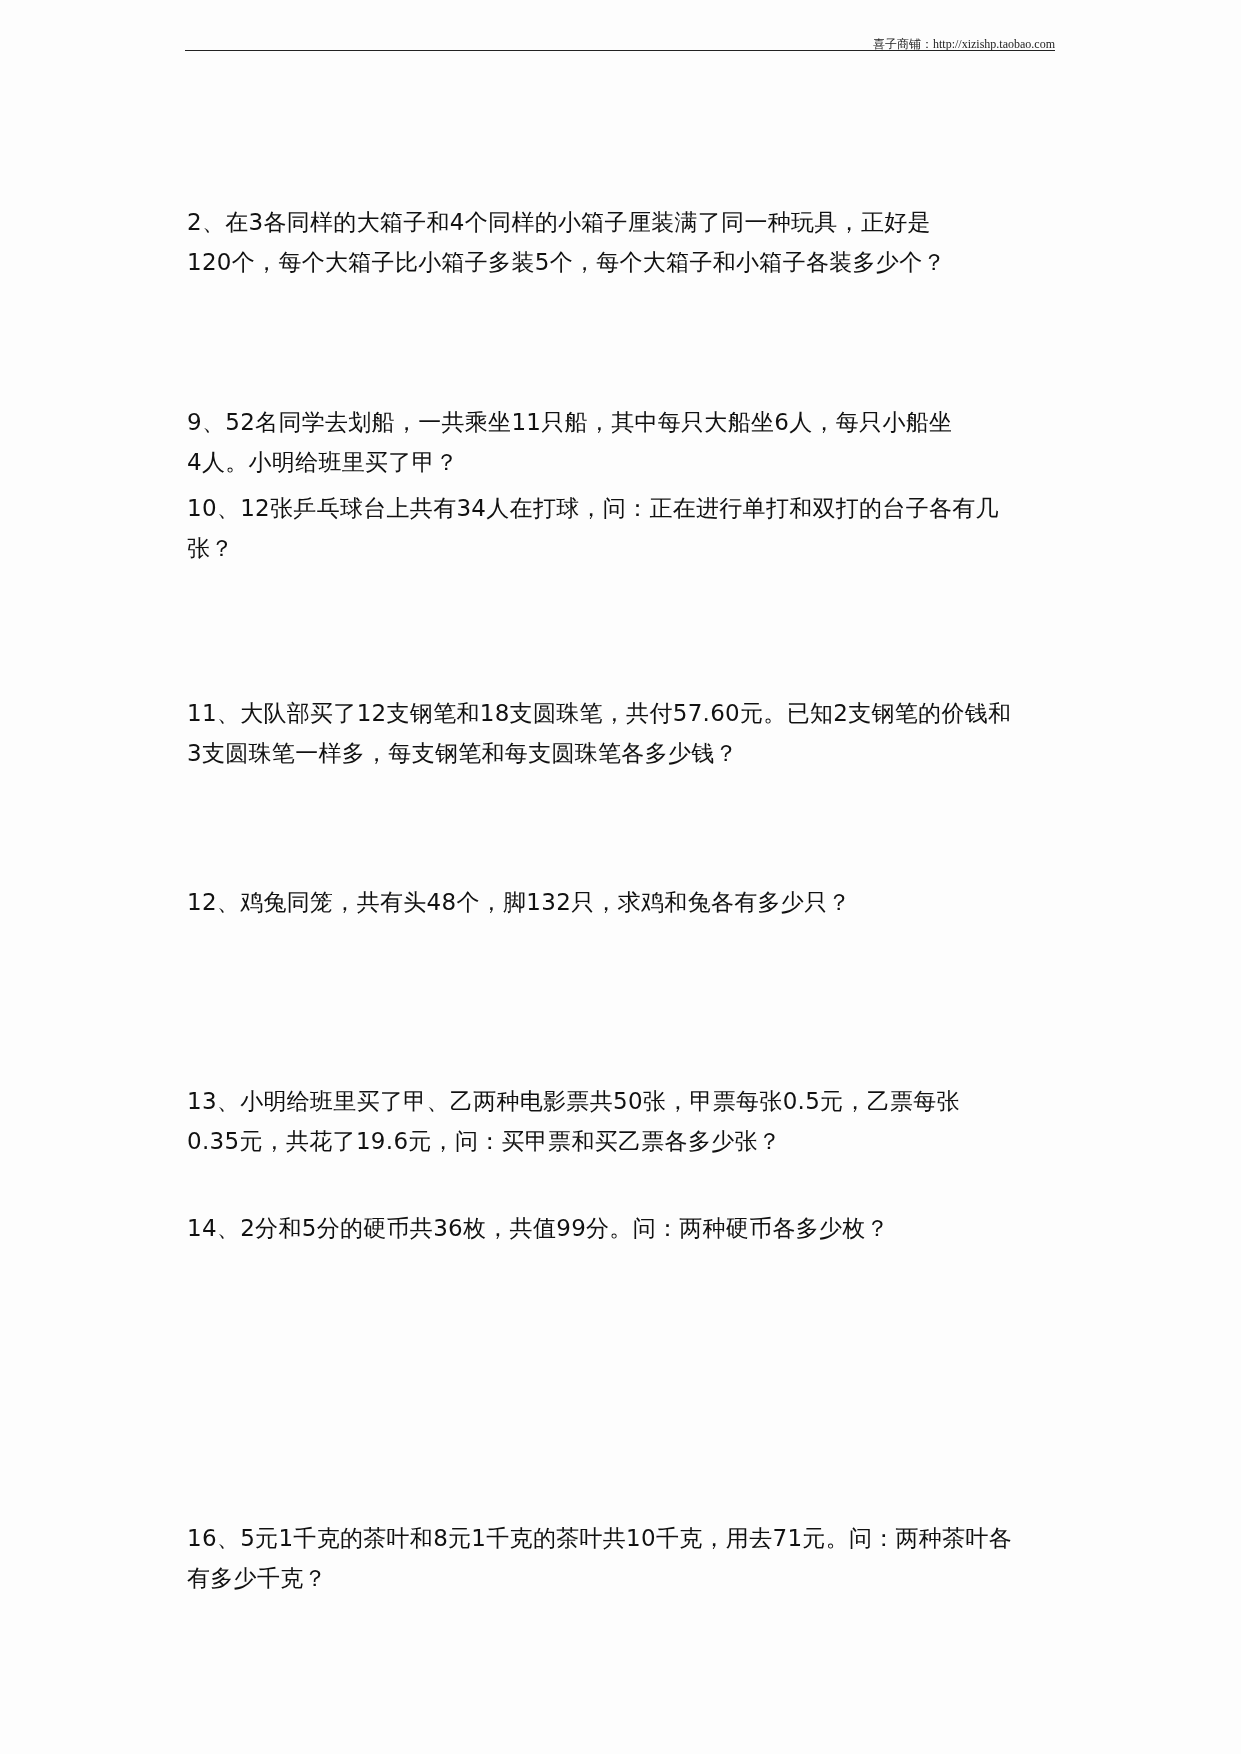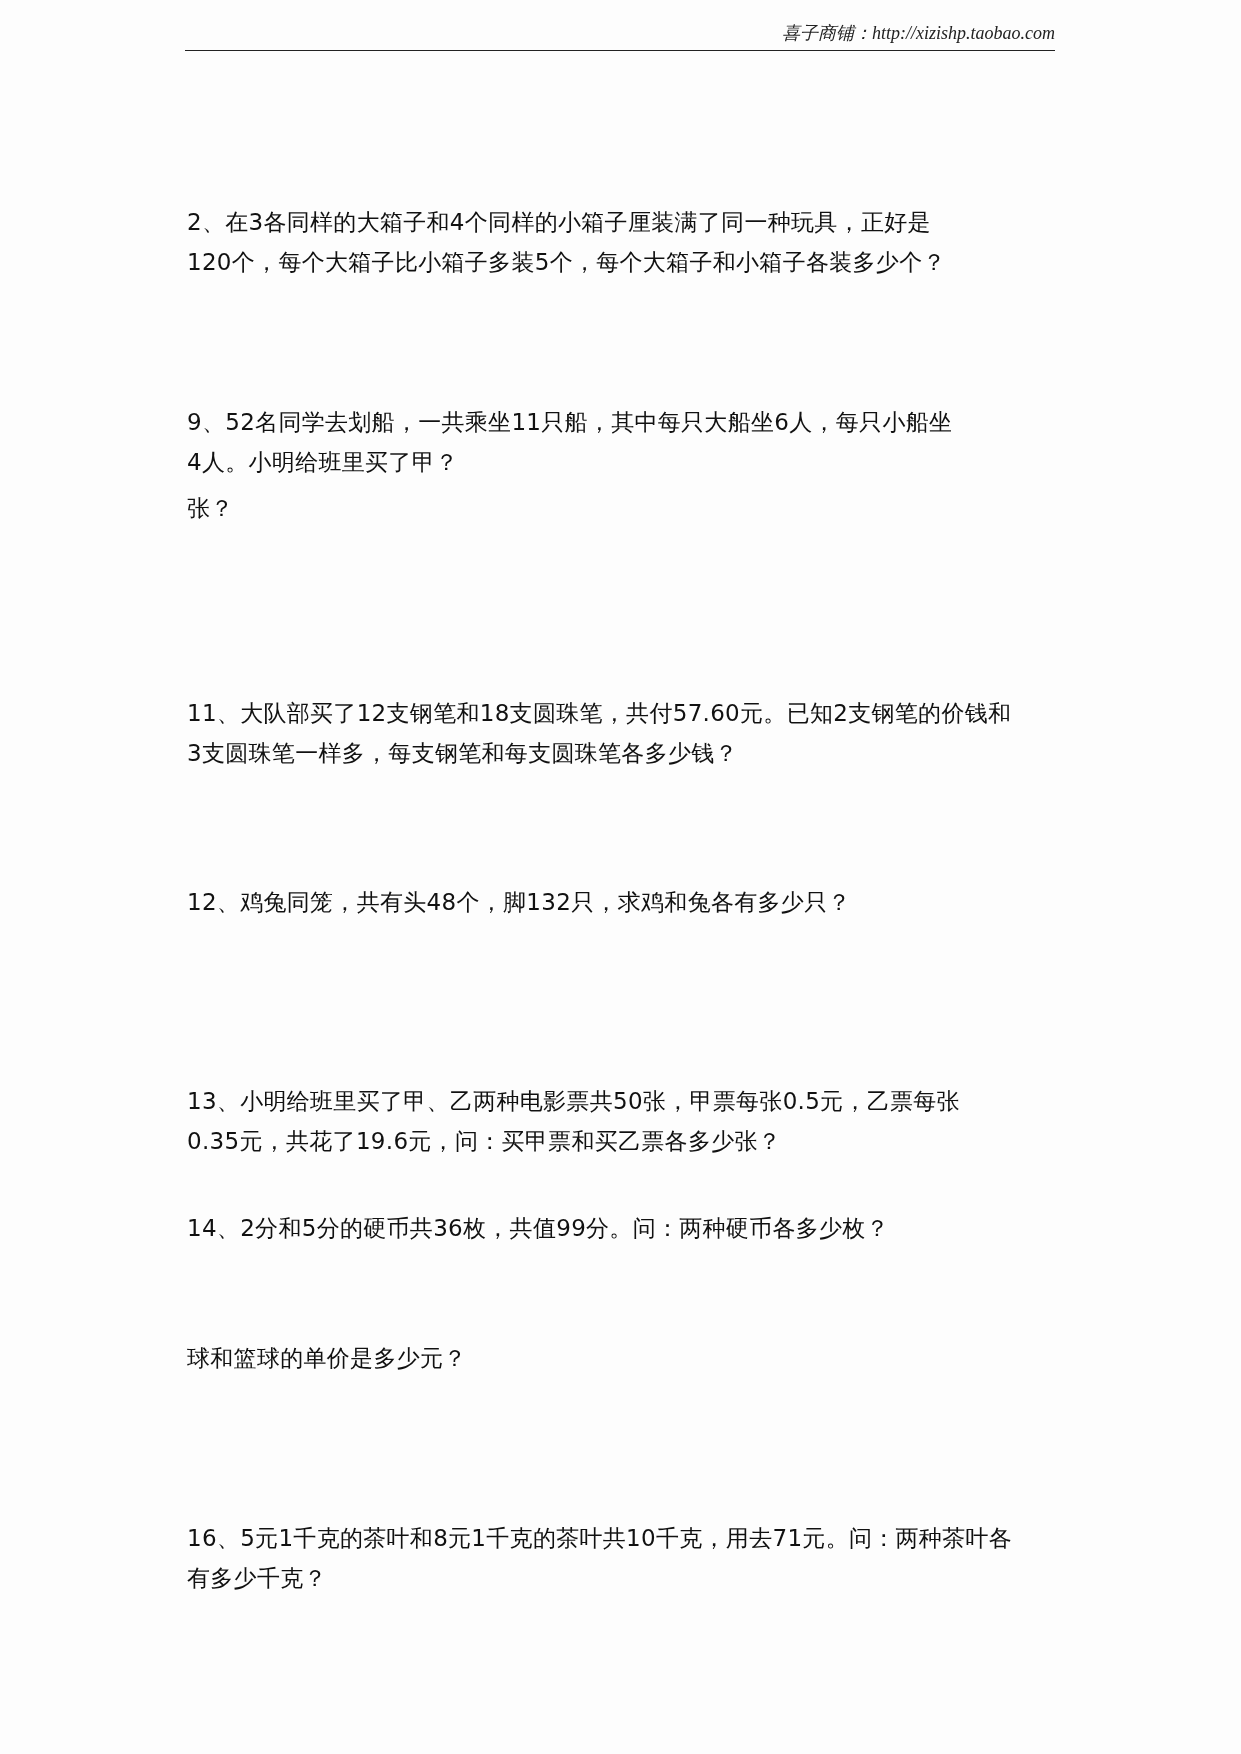--- a/index.html
+++ b/index.html
@@ -1,18 +1,18 @@
 <!DOCTYPE html>
 <html><head>
 <meta charset="utf-8">
 <style>
   html,body{margin:0;padding:0;background:#fdfdfd;}
   body{width:1241px;height:1754px;position:relative;overflow:hidden;font-family:"DejaVu Sans",sans-serif;color:#111;}
   .header{position:absolute;left:185px;top:18px;width:870px;height:32px;border-bottom:1.5px solid #222;}
-  .header-text{position:absolute;right:0;top:3px;font-family:"Liberation Serif",serif;font-size:18px;color:#222;font-style:italic;}
+  .header-text{position:absolute;right:0;top:18px;font-family:"Liberation Serif",serif;font-size:12px;color:#222;}
   .q{position:absolute;left:187px;width:870px;font-size:23px;line-height:40px;letter-spacing:0.3px;}
   .frac{display:inline-block;vertical-align:middle;text-align:center;font-family:"Liberation Serif",serif;font-size:21px;line-height:22px;margin:0 2px;}
   .frac .num{display:block;border-bottom:1.5px solid #111;padding:0 2px;}
   .frac .den{display:block;padding:0 2px;}
 </style>
 </head>
 <body>
 
 <div class="header">
   <span class="header-text">喜子商铺：http://xizishp.taobao.com</span>
@@ -22,20 +22,21 @@
   <div>2、在3各同样的大箱子和4个同样的小箱子厘装满了同一种玩具，正好是</div>
   <div>120个，每个大箱子比小箱子多装5个，每个大箱子和小箱子各装多少个？</div>
 </div>
 
 <div class="q" style="top:402px">
   <div>9、52名同学去划船，一共乘坐11只船，其中每只大船坐6人，每只小船坐</div>
   <div>4人。小明给班里买了甲？</div>
 </div>
 
 <div class="q" style="top:488px">
+  <div>10、12张乒乓球台上共有34人在打球，问：正在进行单打和双打的台子各有几</div>
   <div>张？</div>
 </div>
 
 <div class="q" style="top:693px">
   <div>11、大队部买了12支钢笔和18支圆珠笔，共付57.60元。已知2支钢笔的价钱和</div>
   <div>3支圆珠笔一样多，每支钢笔和每支圆珠笔各多少钱？</div>
 </div>
 
 <div class="q" style="top:882px">
   <div>12、鸡兔同笼，共有头48个，脚132只，求鸡和兔各有多少只？</div>
@@ -44,19 +45,18 @@
 <div class="q" style="top:1081px">
   <div>13、小明给班里买了甲、乙两种电影票共50张，甲票每张0.5元，乙票每张</div>
   <div>0.35元，共花了19.6元，问：买甲票和买乙票各多少张？</div>
 </div>
 
 <div class="q" style="top:1208px">
   <div>14、2分和5分的硬币共36枚，共值99分。问：两种硬币各多少枚？</div>
 </div>
 
 <div class="q" style="top:1338px">
-  <div>球和篮球的单价是多少元？</div>
 </div>
 
 <div class="q" style="top:1518px">
   <div>16、5元1千克的茶叶和8元1千克的茶叶共10千克，用去71元。问：两种茶叶各</div>
   <div>有多少千克？</div>
 </div>
 
 </body></html>

